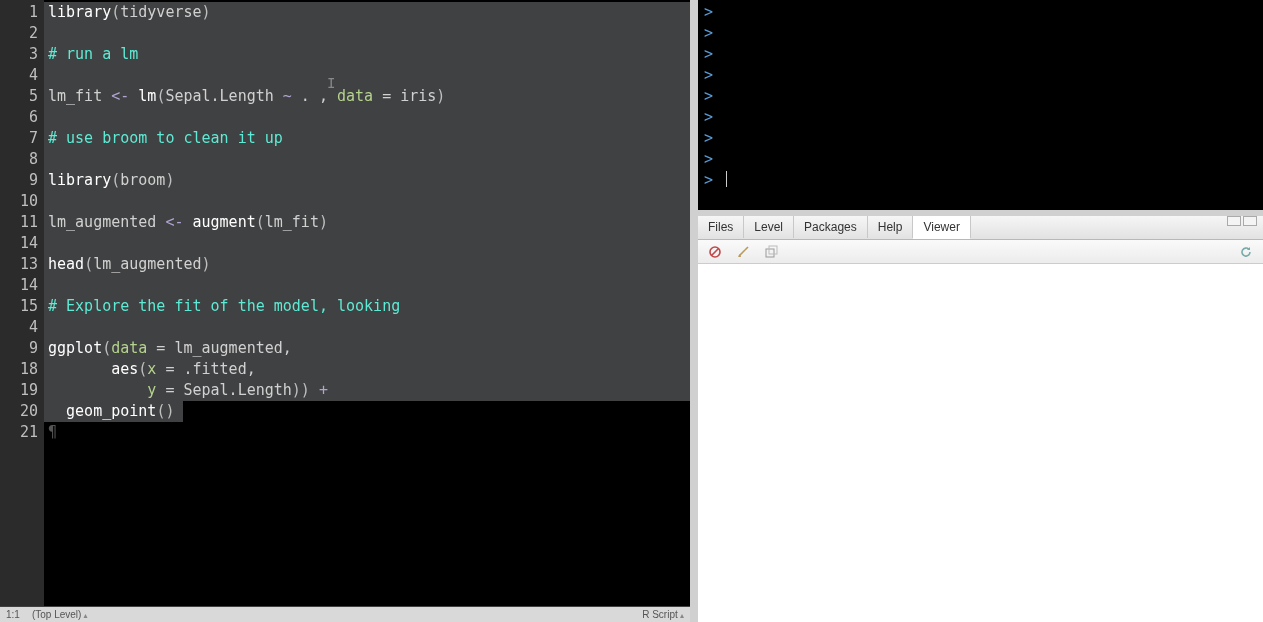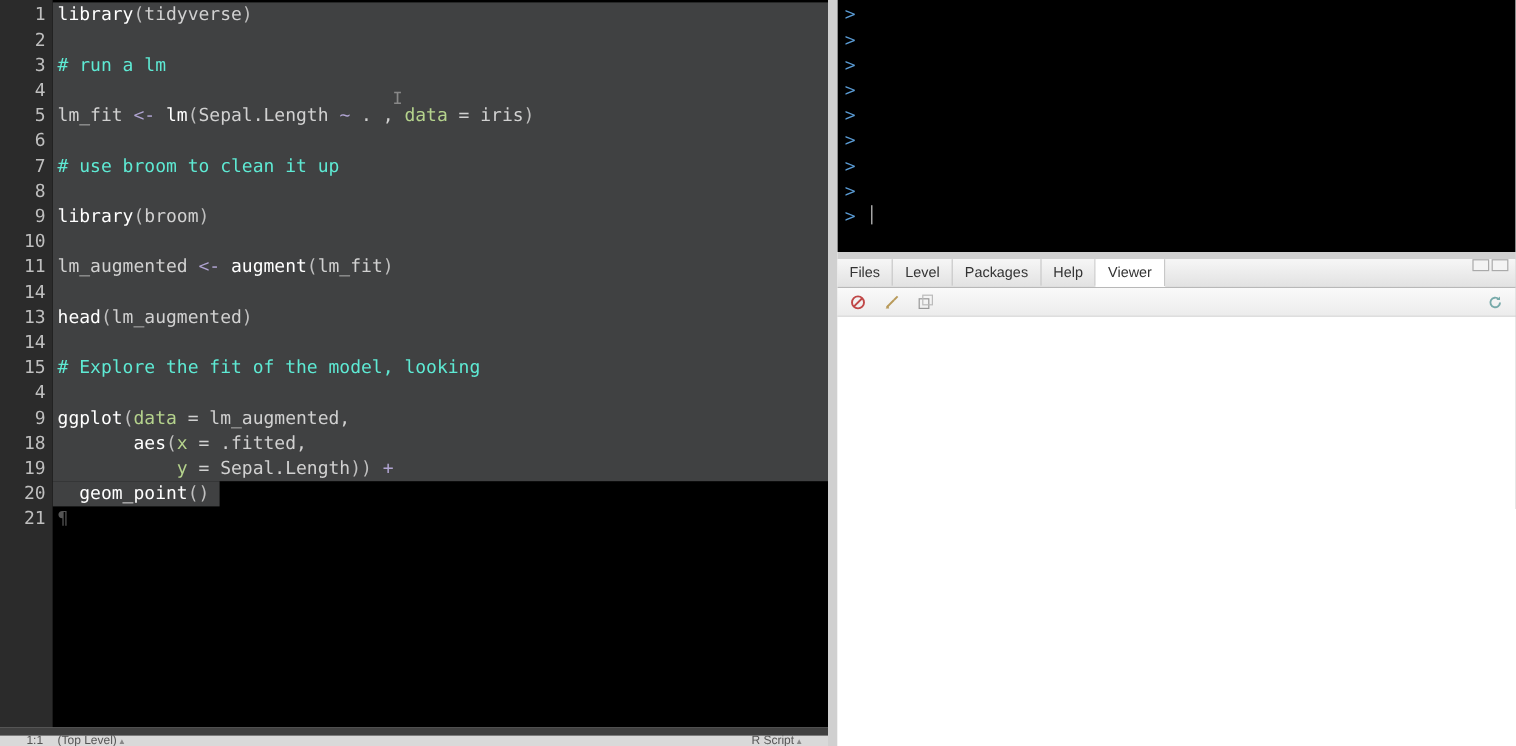--- a/index.html
+++ b/index.html
@@ -62,27 +62,27 @@
   .tok-fn   { color: #ffffff; }    
   .tok-op   { color: #b0a4d2; }    
   .tok-id   { color: #d1d1d1; }    
   .tok-name { color: #b5d38d; }    
   .tok-cmt  { color: #5eead4; }    
   .tok-punc { color: #bfbfbf; }
   .pilcrow  { color: #555; }
   .statusbar {
     height: 16px;
     background: #d9d9d9;
-    border-top: 7px solid #404040;
+    border-top: 1px solid #404040;
     font-family: -apple-system, Helvetica, Arial, sans-serif;
     font-size: 10px;
     color: #555;
     display: flex;
     align-items: center;
-    padding: 0 22px;
+    padding: 0 6px;
     justify-content: space-between;
   }
   .statusbar .left, .statusbar .right { display:flex; gap:12px; align-items:center;}
   .statusbar .dd::after { content: " \25B4"; font-size:8px; color:#888;}
   .ibar {
     position:absolute;
     color:#888;
     font-size:14px;
     z-index:2;
   }

